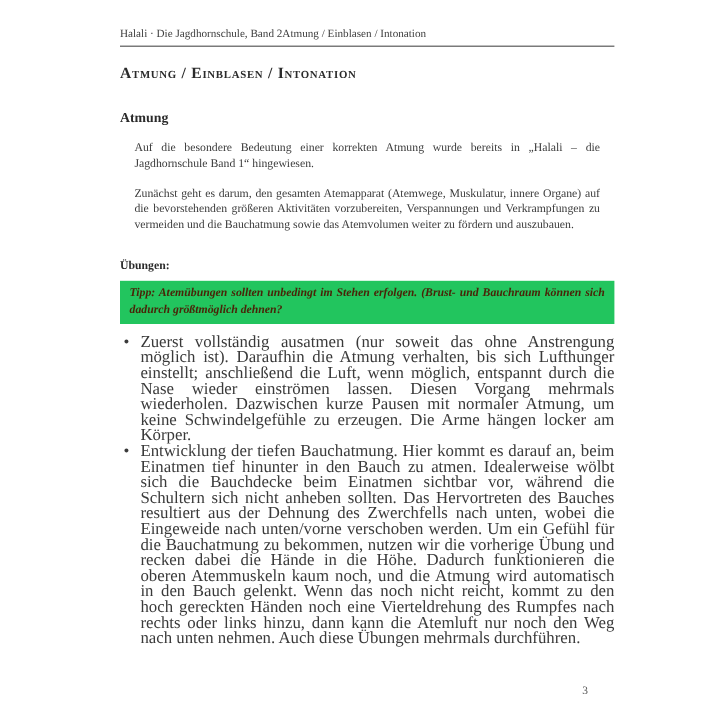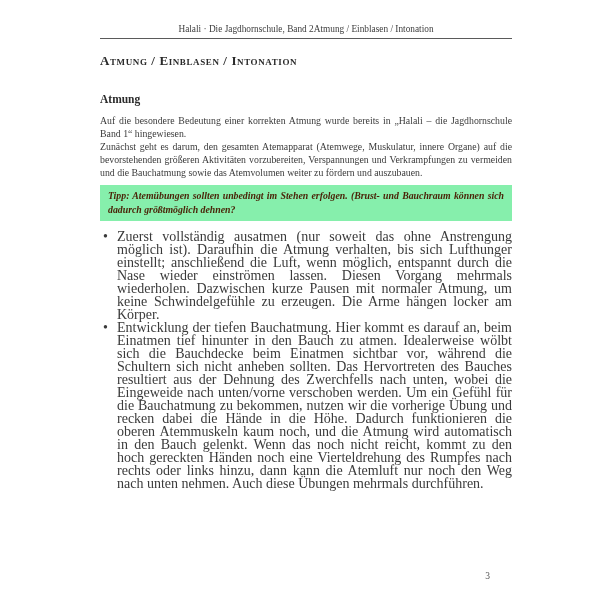--- a/index.html
+++ b/index.html
@@ -13,21 +13,21 @@
   .page {
     position:relative;
     width:600px; height:600px;
     box-sizing:border-box;
     padding:24px 88px 0 100px;
     background:#ffffff;
   }
   
   .running-header {
     display:flex;
-    justify-content:center;
+    justify-content:flex-start;
     align-items:flex-end;
     font-size:9.3px;
     color:#3c3c3c;
     border-bottom:1px solid #5a5a5a;
     padding-bottom:4px;
   }
   
   .chapter-title {
     margin:14px 0 0 0;
     font-variant:small-caps;
@@ -36,21 +36,21 @@
     letter-spacing:0.6px;
     color:#2b2b2b;
   }
   .section-heading {
     margin:24px 0 0 0;
     font-weight:bold;
     font-size:11.5px;
     color:#2b2b2b;
   }
   .body-text {
-    margin:0;
+    margin:12px;
     font-size:9.8px;
     line-height:13px;
     text-align:justify;
   }
   .intro-block { margin-top:9px; }
   .phase-label {
     margin:27px 0 0 0;
     font-size:9.8px;
     text-decoration:underline;
     color:#3a3a3a;
@@ -118,22 +118,23 @@
 
   <h2 class="section-heading">Atmung</h2>
 
   <div class="intro-block">
     <p class="body-text">Auf die besondere Bedeutung einer korrekten Atmung wurde bereits in „Halali – die Jagdhornschule Band 1“ hingewiesen.</p>
   </div>
 
 
   <p class="body-text">Zunächst geht es darum, den gesamten Atemapparat (Atemwege, Muskulatur, innere Organe) auf die bevorstehenden größeren Aktivitäten vorzubereiten, Verspannungen und Verkrampfungen zu vermeiden und die Bauchatmung sowie das Atemvolumen weiter zu fördern und auszubauen.</p>
 
+  <p class="uebungen-label">Übungen:</p>
 
-  <div class="tip-box" id="tip-box" style="background: #86efac; color: rgb(74, 36, 8);">Tipp: Atemübungen sollten unbedingt im Stehen erfolgen. (Brust- und Bauchraum können sich dadurch größtmöglich dehnen?</div>
+  <div class="tip-box" id="tip-box" style="background: #22c55e; color: rgb(74, 36, 8);">Tipp: Atemübungen sollten unbedingt im Stehen erfolgen. (Brust- und Bauchraum können sich dadurch größtmöglich dehnen?</div>
 
   <ul class="exercise-list">
     <li>Zuerst vollständig ausatmen (nur soweit das ohne Anstrengung möglich ist). Daraufhin die Atmung verhalten, bis sich Lufthunger einstellt; anschließend die Luft, wenn möglich, entspannt durch die Nase wieder einströmen lassen. Diesen Vorgang mehrmals wiederholen. Dazwischen kurze Pausen mit normaler Atmung, um keine Schwindelgefühle zu erzeugen. Die Arme hängen locker am Körper.</li>
     <li>Entwicklung der tiefen Bauchatmung. Hier kommt es darauf an, beim Einatmen tief hinunter in den Bauch zu atmen. Idealerweise wölbt sich die Bauchdecke beim Einatmen sichtbar vor, während die Schultern sich nicht anheben sollten. Das Hervortreten des Bauches resultiert aus der Dehnung des Zwerchfells nach unten, wobei die Eingeweide nach unten/vorne verschoben werden. Um ein Gefühl für die Bauchatmung zu bekommen, nutzen wir die vorherige Übung und recken dabei die Hände in die Höhe. Dadurch funktionieren die oberen Atemmuskeln kaum noch, und die Atmung wird automatisch in den Bauch gelenkt. Wenn das noch nicht reicht, kommt zu den hoch gereckten Händen noch eine Vierteldrehung des Rumpfes nach rechts oder links hinzu, dann kann die Atemluft nur noch den Weg nach unten nehmen. Auch diese Übungen mehrmals durchführen.</li>
   </ul>
 
   <div class="page-number">3</div>
 
 </div>
 

